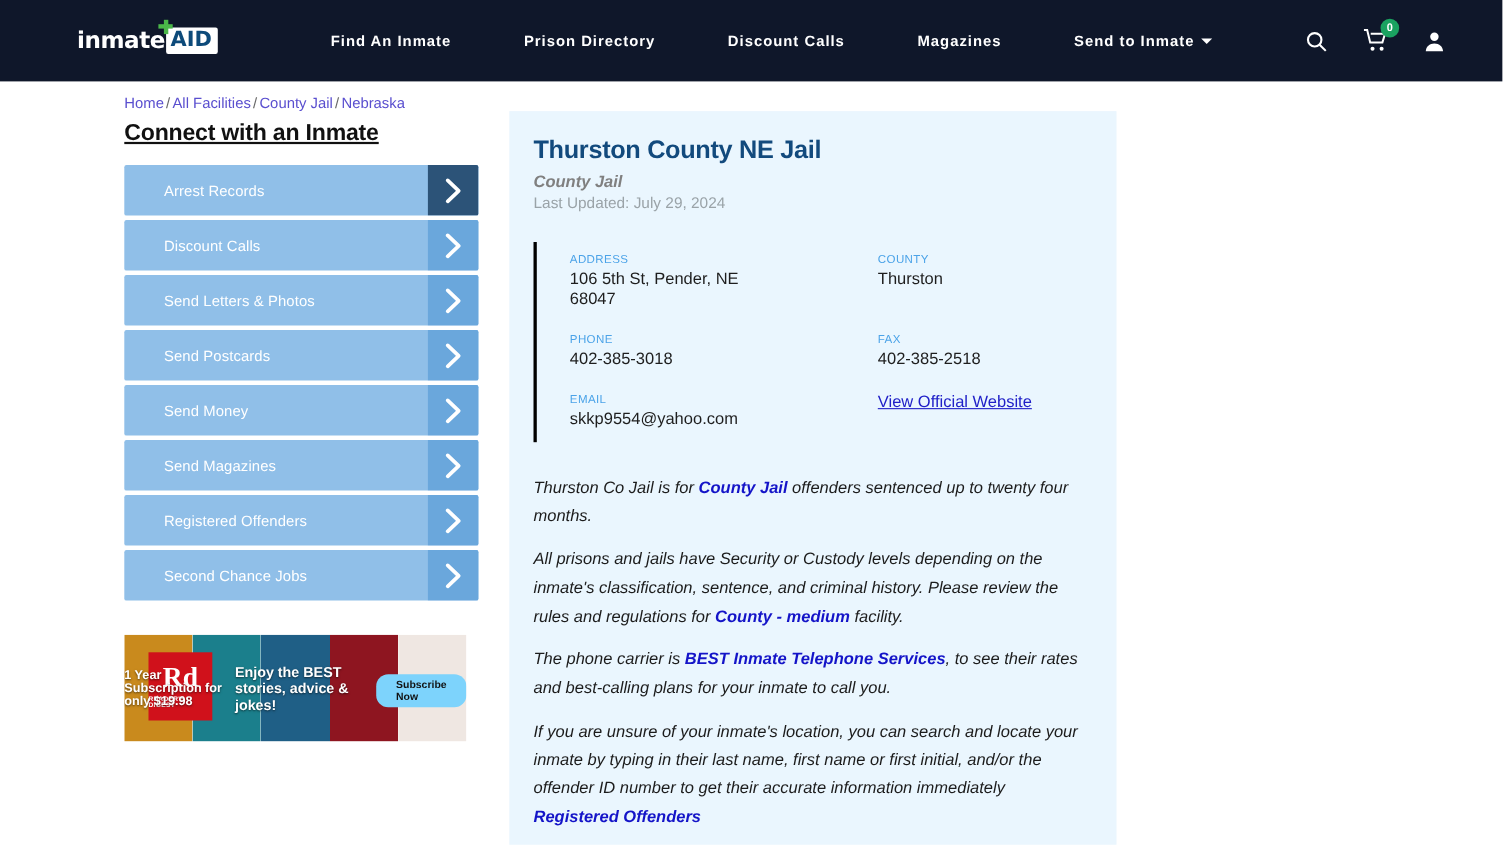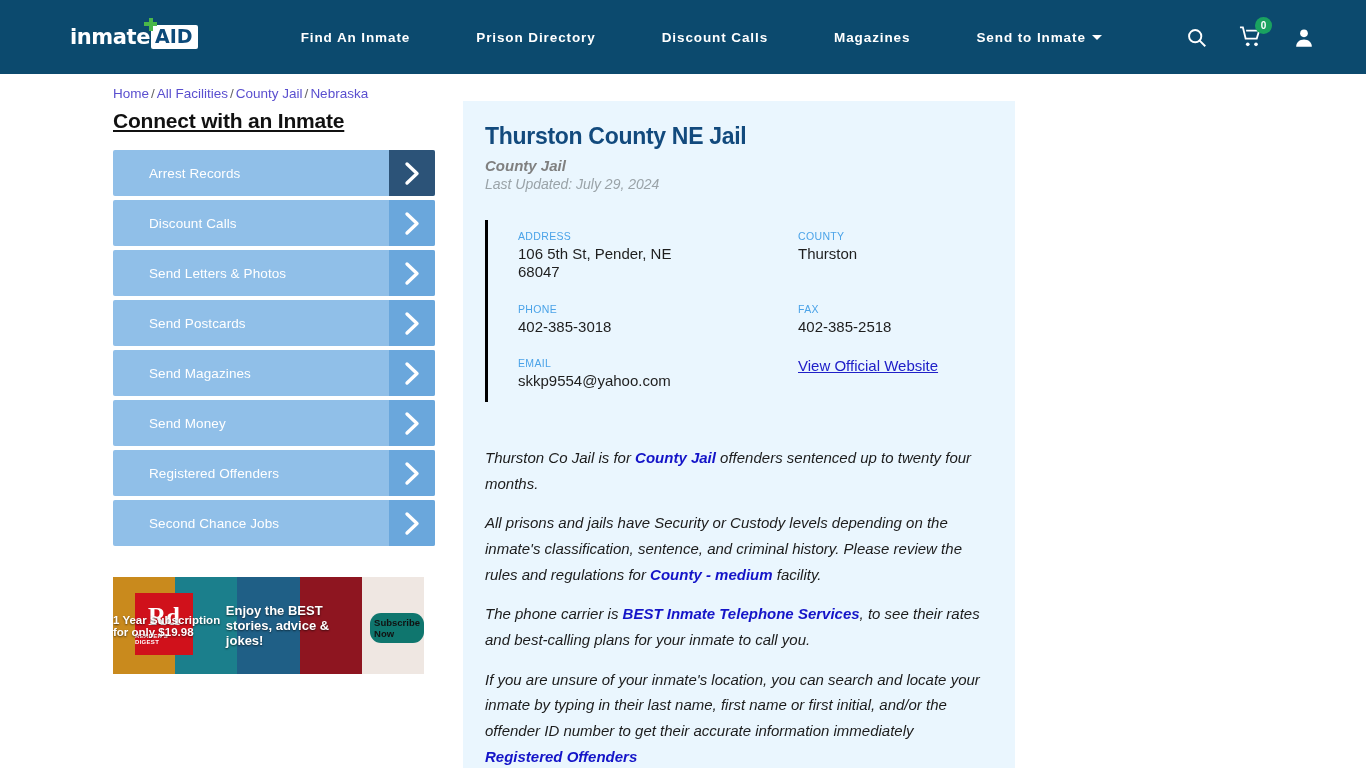--- a/index.html
+++ b/index.html
@@ -6,21 +6,21 @@
   html, body {
     width: 1366px; height: 768px;
     background: #ffffff;
     font-family: "Liberation Sans", sans-serif;
     overflow: hidden;
   }
 
   
   .topbar {
     height: 74px;
-    background: #0c4a6e;
+    background: #0f172a;
     display: flex;
     align-items: center;
     padding: 0 52px 0 70px;
     position: relative;
   }
   .logo { display: flex; align-items: center; height: 30px; user-select: none; }
   .logo-word {
     color: #ffffff;
     font-size: 21px;
     font-weight: bold;
@@ -139,23 +139,23 @@
   .ad-overlay {
     position: absolute; inset: 0;
     display: flex; 
     align-items: center; justify-content: center;
     gap: 2px;
   }
   .ad-line { color: #ffffff; font-size: 11.5px; font-weight: bold; text-shadow: 0 1px 2px rgba(0,0,0,.6); }
   .ad-line.big { font-size: 13px; }
   .ad-cta {
     margin-top: 4px;
-    background: #0f766e; color: #111111;
+    background: #7dd3fc; color: #111111;
     font-size: 9.5px; font-weight: bold;
-    padding: 4px 4px; border-radius: 11px;
+    padding: 4px 18px; border-radius: 11px;
   }
   .rd-logo {
     position: absolute; left: 22px; top: 16px;
     width: 58px; height: 62px; background: #d0111b;
     display: flex; flex-direction: column; align-items: center; justify-content: center;
     color: #ffffff;
   }
   .rd-logo .rd { font-size: 25px; font-weight: bold; font-family: "Liberation Serif", serif; line-height: 1; }
   .rd-logo .rdsub { font-size: 6px; font-weight: bold; margin-top: 4px; letter-spacing: .3px; }
 
@@ -169,21 +169,21 @@
   .fac-title {
     font-size: 23px;
     font-weight: bold;
     color: #124a7d;
     letter-spacing: -0.3px;
   }
   .fac-sub {
     font-size: 15px; font-weight: bold; font-style: italic;
     color: #808080; margin-top: 7px;
   }
-  .fac-date { font-size: 14px; font-style: italic; color: #9aa3a8; margin-top: 2px; }
+  .fac-date { font-size: 14px; color: #9aa3a8; margin-top: 2px; }
 
   .info {
     margin-top: 28px;
     border-left: 3px solid #000000;
     padding: 10px 0 12px 30px;
     display: grid;
     grid-template-columns: 280px 1fr;
     row-gap: 21px;
   }
   .fld-label {
@@ -193,21 +193,21 @@
     text-transform: uppercase;
     margin-bottom: 3px;
   }
   .fld-value { font-size: 15px; color: #1e1e1e; line-height: 1.22; }
   .site-link {
     font-size: 15px; color: #2020c8;
     text-decoration: underline; cursor: pointer;
     display: inline-block;
   }
 
-  .body-copy { margin-top: 43px; }
+  .body-copy { margin-top: 29px; }
   .body-copy p {
     font-size: 15px;
     font-style: italic;
     color: #1c1c1c;
     line-height: 1.71;
     margin-bottom: 14px;
   }
   .body-copy a {
     color: #1414c8; font-weight: bold; text-decoration: none; cursor: pointer;
   }
@@ -306,30 +306,30 @@
     <div class="side-btn">
       <span class="label">Send Postcards</span>
       <span class="chev">
         <svg width="17" height="25" viewBox="0 0 17 25" fill="none" stroke="#ffffff" stroke-width="3.4" stroke-linecap="round" stroke-linejoin="round">
             <polyline points="3,3 13,12.5 3,22"></polyline>
           </svg>
       </span>
     </div>
 
     <div class="side-btn">
+      <span class="label">Send Money</span>
+      <span class="chev">
+        <svg width="17" height="25" viewBox="0 0 17 25" fill="none" stroke="#ffffff" stroke-width="3.4" stroke-linecap="round" stroke-linejoin="round">
+            <polyline points="3,3 13,12.5 3,22"></polyline>
+          </svg>
+      </span>
+    </div>
+
+    <div class="side-btn">
       <span class="label">Send Magazines</span>
-      <span class="chev">
-        <svg width="17" height="25" viewBox="0 0 17 25" fill="none" stroke="#ffffff" stroke-width="3.4" stroke-linecap="round" stroke-linejoin="round">
-            <polyline points="3,3 13,12.5 3,22"></polyline>
-          </svg>
-      </span>
-    </div>
-
-    <div class="side-btn">
-      <span class="label">Send Money</span>
       <span class="chev">
         <svg width="17" height="25" viewBox="0 0 17 25" fill="none" stroke="#ffffff" stroke-width="3.4" stroke-linecap="round" stroke-linejoin="round">
             <polyline points="3,3 13,12.5 3,22"></polyline>
           </svg>
       </span>
     </div>
 
     <div class="side-btn">
       <span class="label">Registered Offenders</span>
       <span class="chev">

